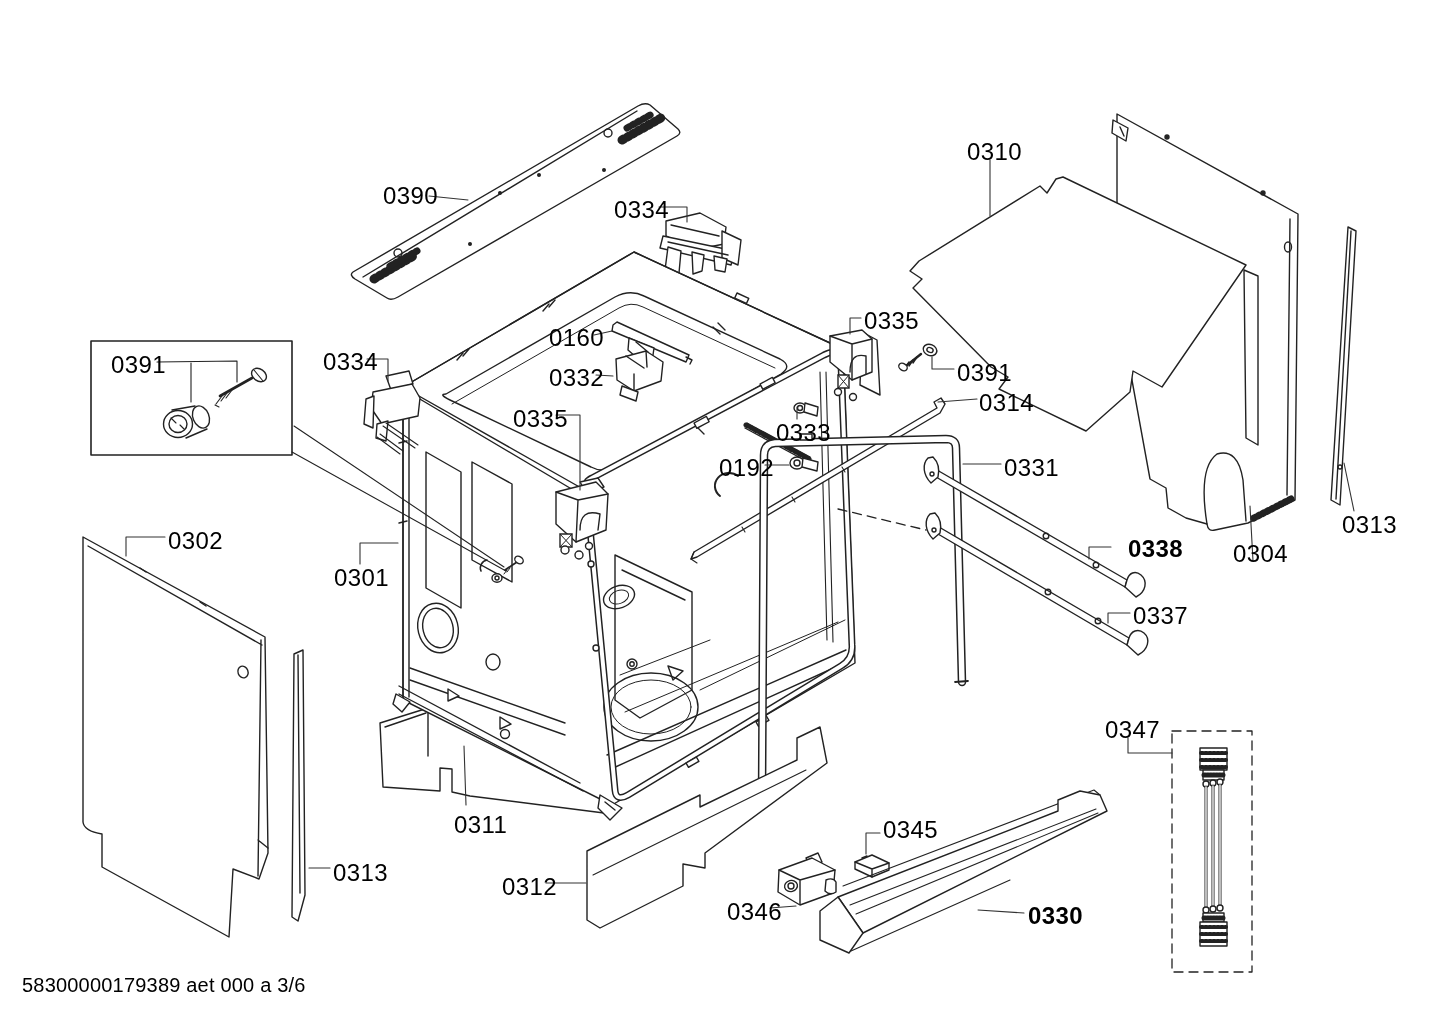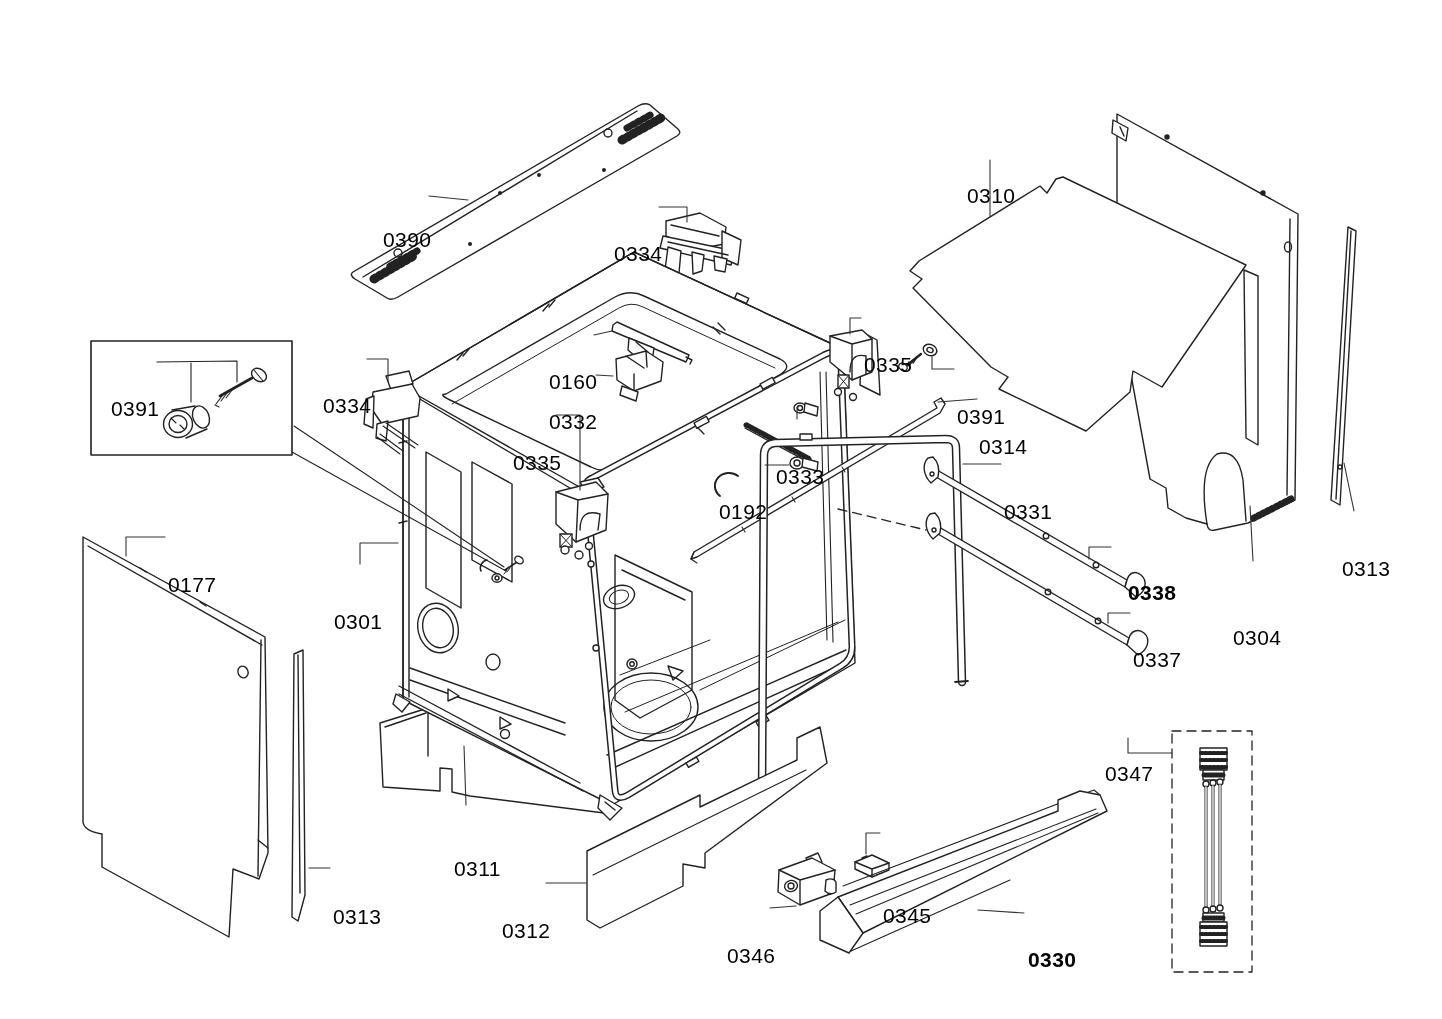--- a/index.html
+++ b/index.html
@@ -1,20 +1,20 @@
 <!DOCTYPE html>
 <html><head>
 <meta charset="utf-8">
 <style>
   html,body{margin:0;padding:0;background:#f2f2f2;}
   #stage{position:relative;width:1442px;height:1019px;background:#ffffff;overflow:hidden;
          font-family:"Liberation Sans",sans-serif;}
   #art{position:absolute;left:0;top:0;}
-  .part-label{position:absolute;font-size:21px;color:#000;letter-spacing:.4px;line-height:1;
-              white-space:nowrap;font-family:"Liberation Sans",sans-serif;margin-top:45px;}
+  .part-label{position:absolute;font-size:24px;color:#000;letter-spacing:.4px;line-height:1;
+              white-space:nowrap;font-family:"Liberation Sans",sans-serif;}
   #footer-code{position:absolute;left:22px;top:974px;font-size:20px;color:#000;letter-spacing:.2px;
                font-family:"Liberation Sans",sans-serif;}
 </style>
 </head>
 <body>
 
 <div id="stage">
 
 <svg id="art" width="1442" height="1019" viewBox="0 0 1442 1019" fill="none" stroke="#222" stroke-width="1.4" stroke-linejoin="round" stroke-linecap="round">
 
@@ -342,29 +342,30 @@
       <div class="part-label" style="left: 549px; top: 366px; text-align: right;">0332</div>
       <div class="part-label" style="left: 864px; top: 309px;">0335</div>
       <div class="part-label" style="left: 957px; top: 361px;">0391</div>
       <div class="part-label" style="left: 323px; top: 350px;">0334</div>
       <div class="part-label" style="left: 111px; top: 353px;">0391</div>
       <div class="part-label" style="left: 979px; top: 391px;">0314</div>
       <div class="part-label" style="left: 776px; top: 421px;">0333</div>
       <div class="part-label" style="left: 513px; top: 407px;">0335</div>
       <div class="part-label" style="left: 719px; top: 456px;">0192</div>
       <div class="part-label" style="left: 1004px; top: 456px;">0331</div>
-      <div class="part-label" style="left: 168px; top: 529px;">0177</div>
+      <div class="part-label" style="left: 168px; top: 529px;">0302</div>
       <div class="part-label" style="left: 334px; top: 566px;">0301</div>
       <div class="part-label" style="left: 1128px; top: 537px; font-weight: bold;">0338</div>
       <div class="part-label" style="left: 1133px; top: 604px;">0337</div>
       <div class="part-label" style="left: 1342px; top: 513px;">0313</div>
-      <div class="part-label" style="left: 1233px; top: 582px;">0304</div>
+      <div class="part-label" style="left: 1233px; top: 542px;">0304</div>
       <div class="part-label" style="left: 1105px; top: 718px;">0347</div>
       <div class="part-label" style="left: 454px; top: 813px;">0311</div>
-      <div class="part-label" style="left: 883px; top: 860px;">0345</div>
+      <div class="part-label" style="left: 883px; top: 818px;">0345</div>
       <div class="part-label" style="left: 333px; top: 861px;">0313</div>
       <div class="part-label" style="left: 502px; top: 875px;">0312</div>
       <div class="part-label" style="left: 727px; top: 900px;">0346</div>
       <div class="part-label" style="left: 1028px; top: 904px; font-weight: bold;">0330</div>
     </div>
 
+<div id="footer-code">58300000179389 aet 000 a 3/6</div>
 
 </div>
 
 </body></html>

